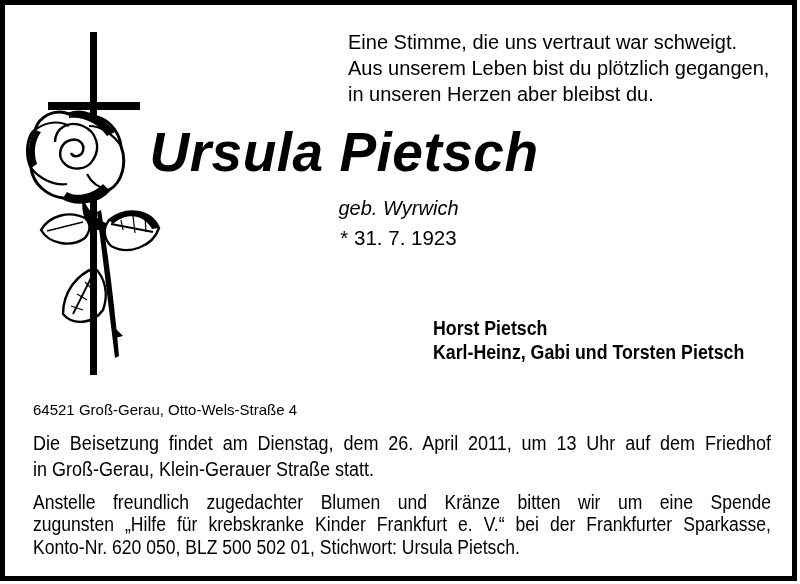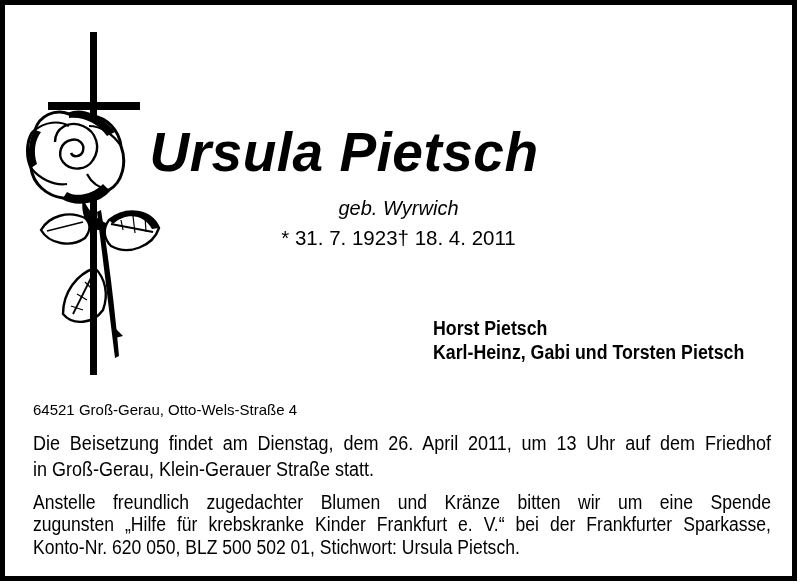--- a/index.html
+++ b/index.html
@@ -124,29 +124,31 @@
 
     <path d="M70 238 C52 244 38 262 38 284 C48 296 68 294 78 280 C84 264 80 248 70 238 Z" stroke-width="2.4"></path>
     <path d="M68 244 L48 284" fill="none" stroke-width="1.8"></path>
     <path d="M60 252 L66 258 M52 264 L62 270 M46 276 L58 280" fill="none" stroke-width="1.2"></path>
   </g>
 
   <rect x="65" y="200" width="7" height="145" fill="#000"></rect>
 </svg>
 
 <div class="epigraph">
+  <div>Eine Stimme, die uns vertraut war schweigt.</div>
+  <div>Aus unserem Leben bist du plötzlich gegangen,</div>
+  <div>in unseren Herzen aber bleibst du.</div>
 </div>
 
 <div class="name">Ursula Pietsch</div>
 
 <div class="maiden">geb. Wyrwich</div>
 
 <div class="dates">
   <span>* 31. 7. 1923</span>
-  <span>† 18. 4. 2011</span>
 </div>
 
 <div class="mourning">
   <div class="names">
     <div>Horst Pietsch</div>
     <div>Karl-Heinz, Gabi und Torsten Pietsch</div>
   </div>
 </div>
 
 <div class="address">64521 Groß-Gerau, Otto-Wels-Straße 4</div>

